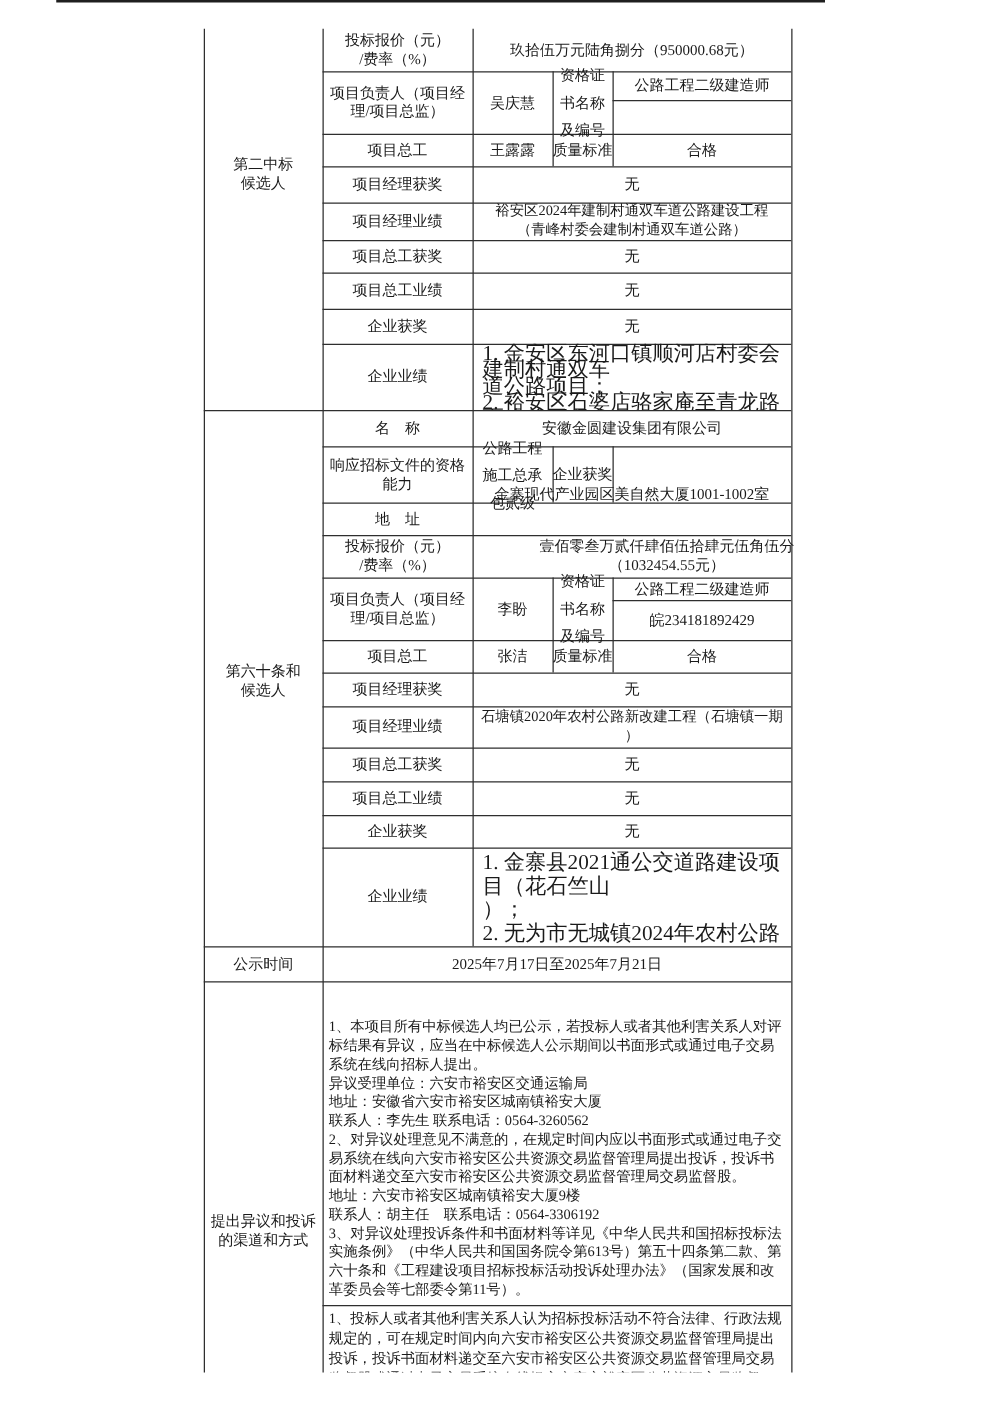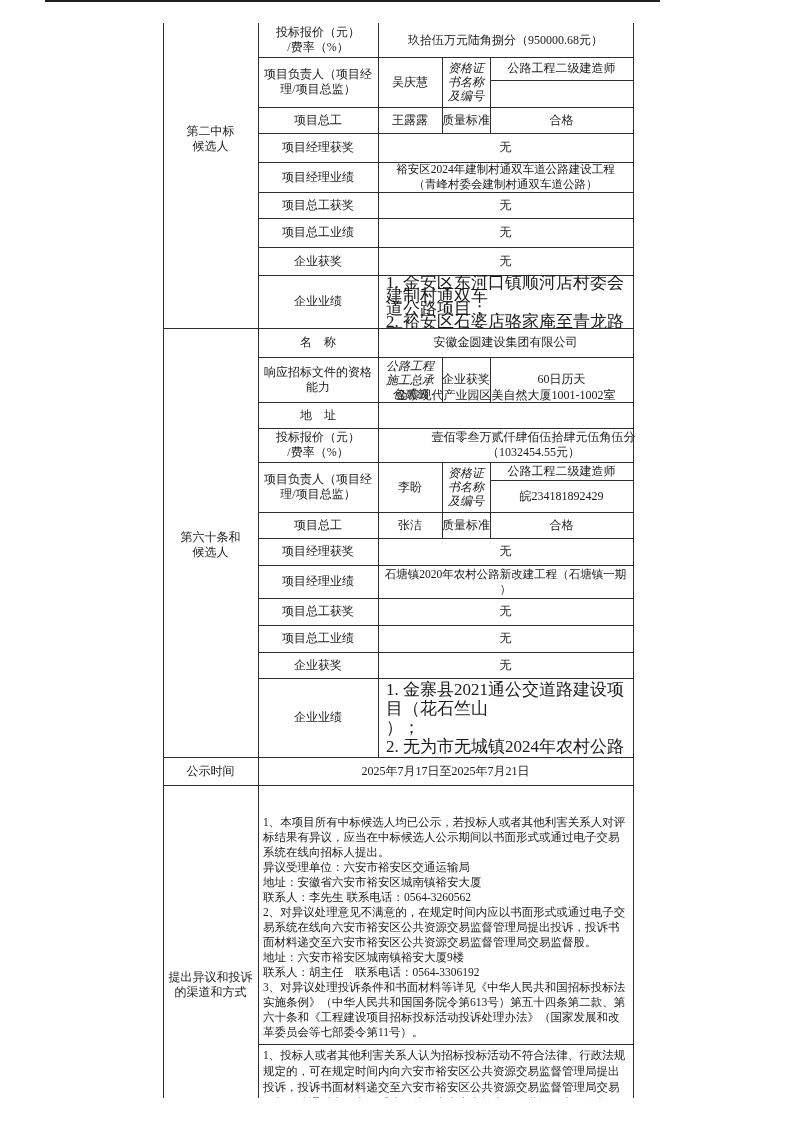--- a/index.html
+++ b/index.html
@@ -3,21 +3,21 @@
 <meta charset="utf-8">
 <style>
   html,body{margin:0;padding:0;background:#fff;}
   .page{position:relative;width:793px;height:1122px;background:#ffffff;overflow:hidden;
         font-family:"Liberation Serif","DejaVu Serif",serif;color:#1a1a1a;font-size:12px;}
   .hl{position:absolute;height:1px;background:#2e2e2e;}
   .hl.thick{height:2px;background:#1f1f1f;}
   .vl{position:absolute;width:1px;background:#2e2e2e;}
   .cell{position:absolute;white-space:pre-line;line-height:15px;}
   .cc{display:flex;align-items:center;justify-content:center;text-align:center;}
-  .lh14{line-height:14px;font-style:italic;}
+  .lh14{line-height:22px;}
   .lh13{line-height:13px;}
   .lh19{line-height:19px;}
   .cl{text-align:left;}
   .longtext{font-size:11.5px;line-height:15px;padding:30px 5px 0 5px;box-sizing:border-box;overflow:hidden;}
   .longtext2{font-size:11.5px;line-height:16px;padding:3px 5px 0 5px;box-sizing:border-box;overflow:hidden;}
   .perf{font-size:17px;padding:1px 4px 0 8px;box-sizing:border-box;overflow:hidden;}
 </style>
 </head>
 <body>
 
@@ -109,21 +109,20 @@
 
   <div class="cell cc" style="left:258px;top:328px;width:120px;height:29px;">名　称</div>
   <div class="cell cc" style="left:258px;top:357px;width:120px;height:45px;">响应招标文件的资格
 能力</div>
 
   <div class="cell cc" style="left:378px;top:328px;width:255px;height:29px;">安徽金圆建设集团有限公司</div>
   <div class="cell cc lh14" style="left:378px;top:357px;width:64px;height:45px;">公路工程
 施工总承
 包贰级</div>
   <div class="cell cc" style="left:442px;top:357px;width:48px;height:45px;">企业获奖</div>
-  <div class="cell cc" style="left:490px;top:357px;width:143px;height:45px;">60日历天</div>
 
   <div class="cell cc" style="left:258px;top:402px;width:120px;height:26px;">地　址</div>
   <div class="cell cc" style="left:378px;top:382px;width:255px;height:26px;">金寨现代产业园区美自然大厦1001-1002室</div>
 
   <div class="cell cc" style="left:258px;top:428px;width:120px;height:34px;">投标报价（元）
 /费率（%）</div>
   <div class="cell cc" style="left:378px;top:428px;width:255px;height:34px;margin-left:28px;">壹佰零叁万贰仟肆佰伍拾肆元伍角伍分
 （1032454.55元）</div>
 
   <div class="cell cc" style="left:258px;top:462px;width:120px;height:50px;">项目负责人（项目经

